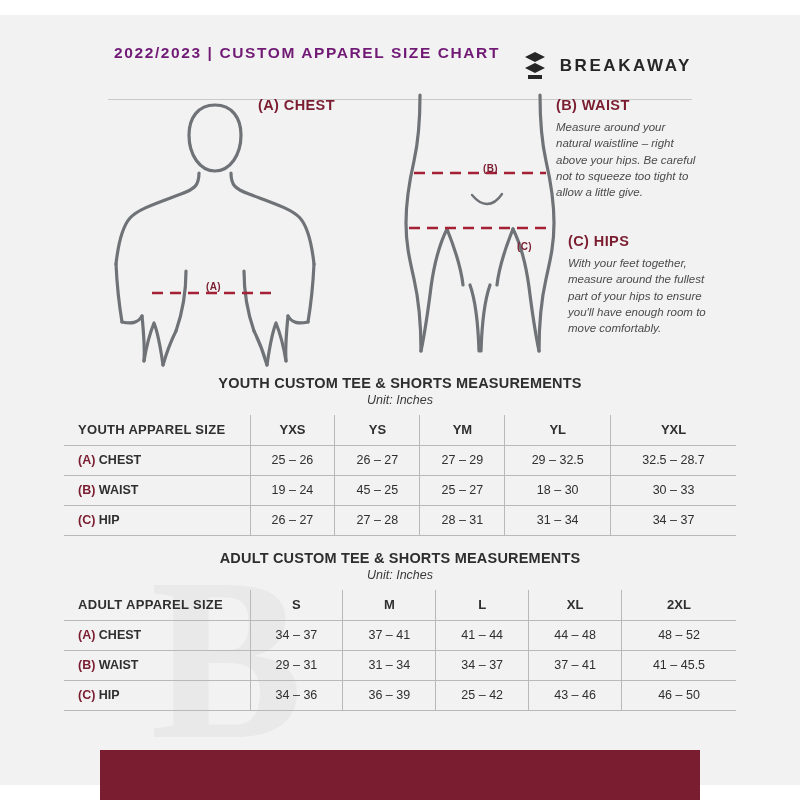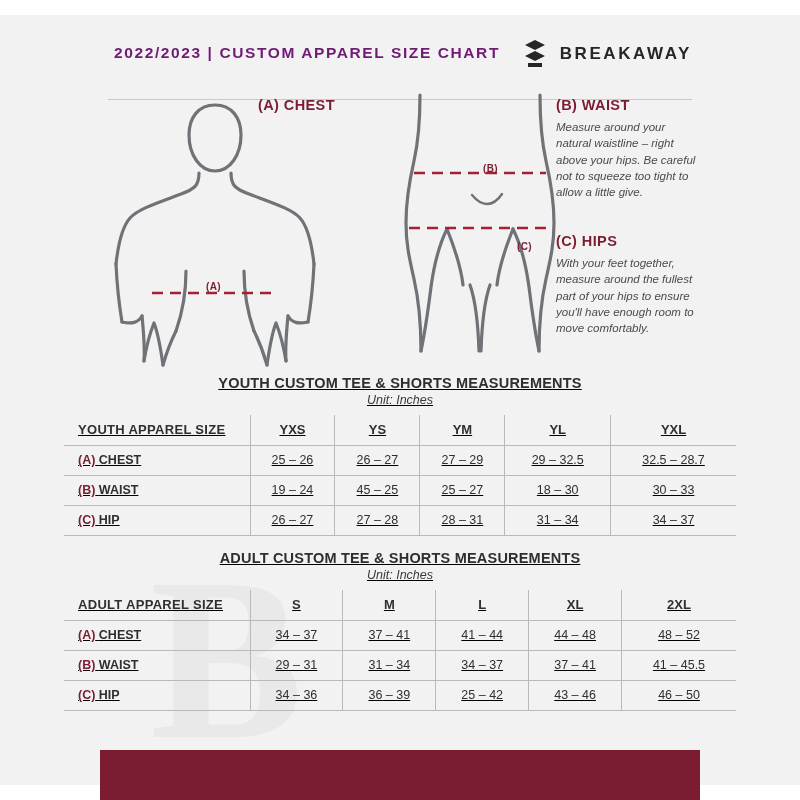--- a/index.html
+++ b/index.html
@@ -40,21 +40,21 @@
   .header-title {
     position: absolute;
     left: 114px; top: 7px;
     font-size: 15.5px;
     font-weight: bold;
     letter-spacing: 1.6px;
     color: #701a75;
   }
   .brand {
     position: absolute;
-    right: 108px; top: 2px;
+    right: 108px; top: 14px;
     display: flex;
     align-items: center;
     gap: 12px;
     justify-content: flex-end;
   }
   .brand-mark {
     width: 26px; height: 30px;
     position: relative;
     color: #262626;
   }
@@ -90,24 +90,24 @@
     margin-bottom: 6px;
   }
   .blk-body {
     font-size: 11.5px;
     line-height: 1.42;
     font-style: italic;
     color: #4b4b4b;
   }
   #chest-block { left: 258px; top: 12px; width: 146px; }
   #waist-block { left: 556px; top: 12px; width: 146px; }
-  #hips-block  { left: 556px; top: 148px; width: 146px; }
+  #hips-block  { left: 568px; top: 148px; width: 146px; }
 
   
-  .section { position: absolute; left: 0; width: 800px; text-decoration: underline; }
+  .section { position: absolute; left: 0; width: 800px; }
   .sec-title {
     text-align: center;
     font-size: 14.5px;
     font-weight: bold;
     color: #2e2e2e;
     letter-spacing: .2px;
   }
   .sec-unit {
     text-align: center;
     font-size: 12.5px;

